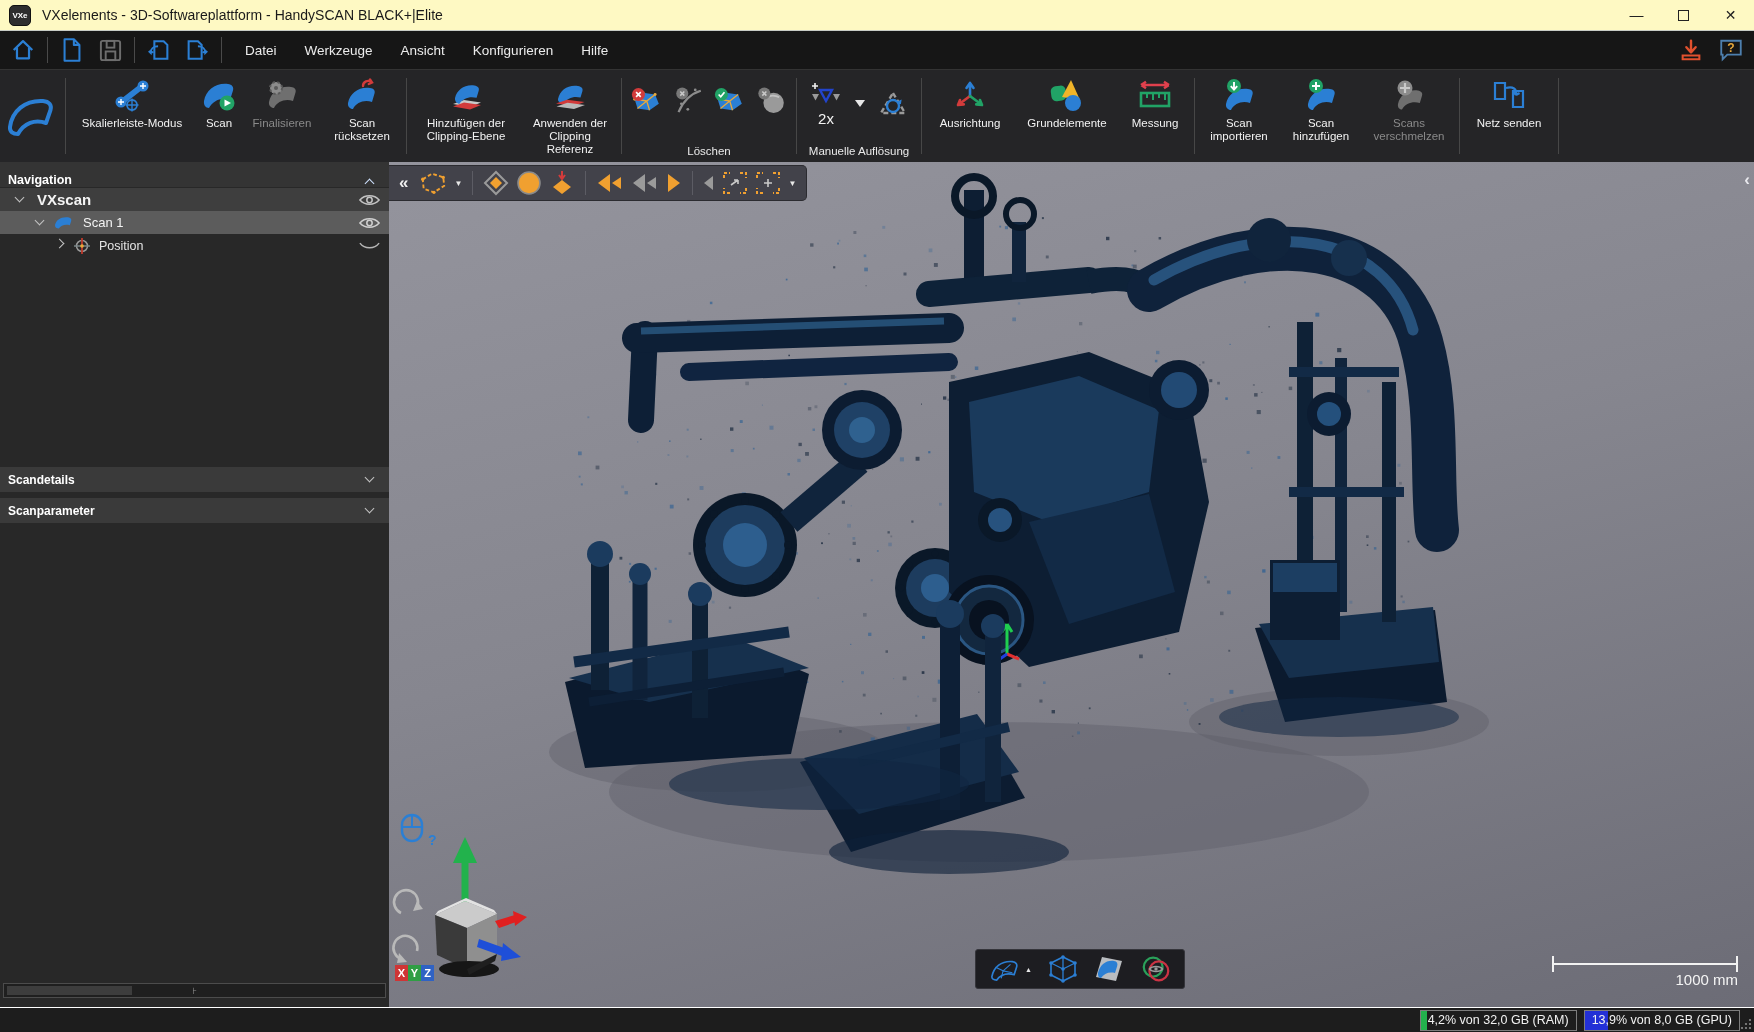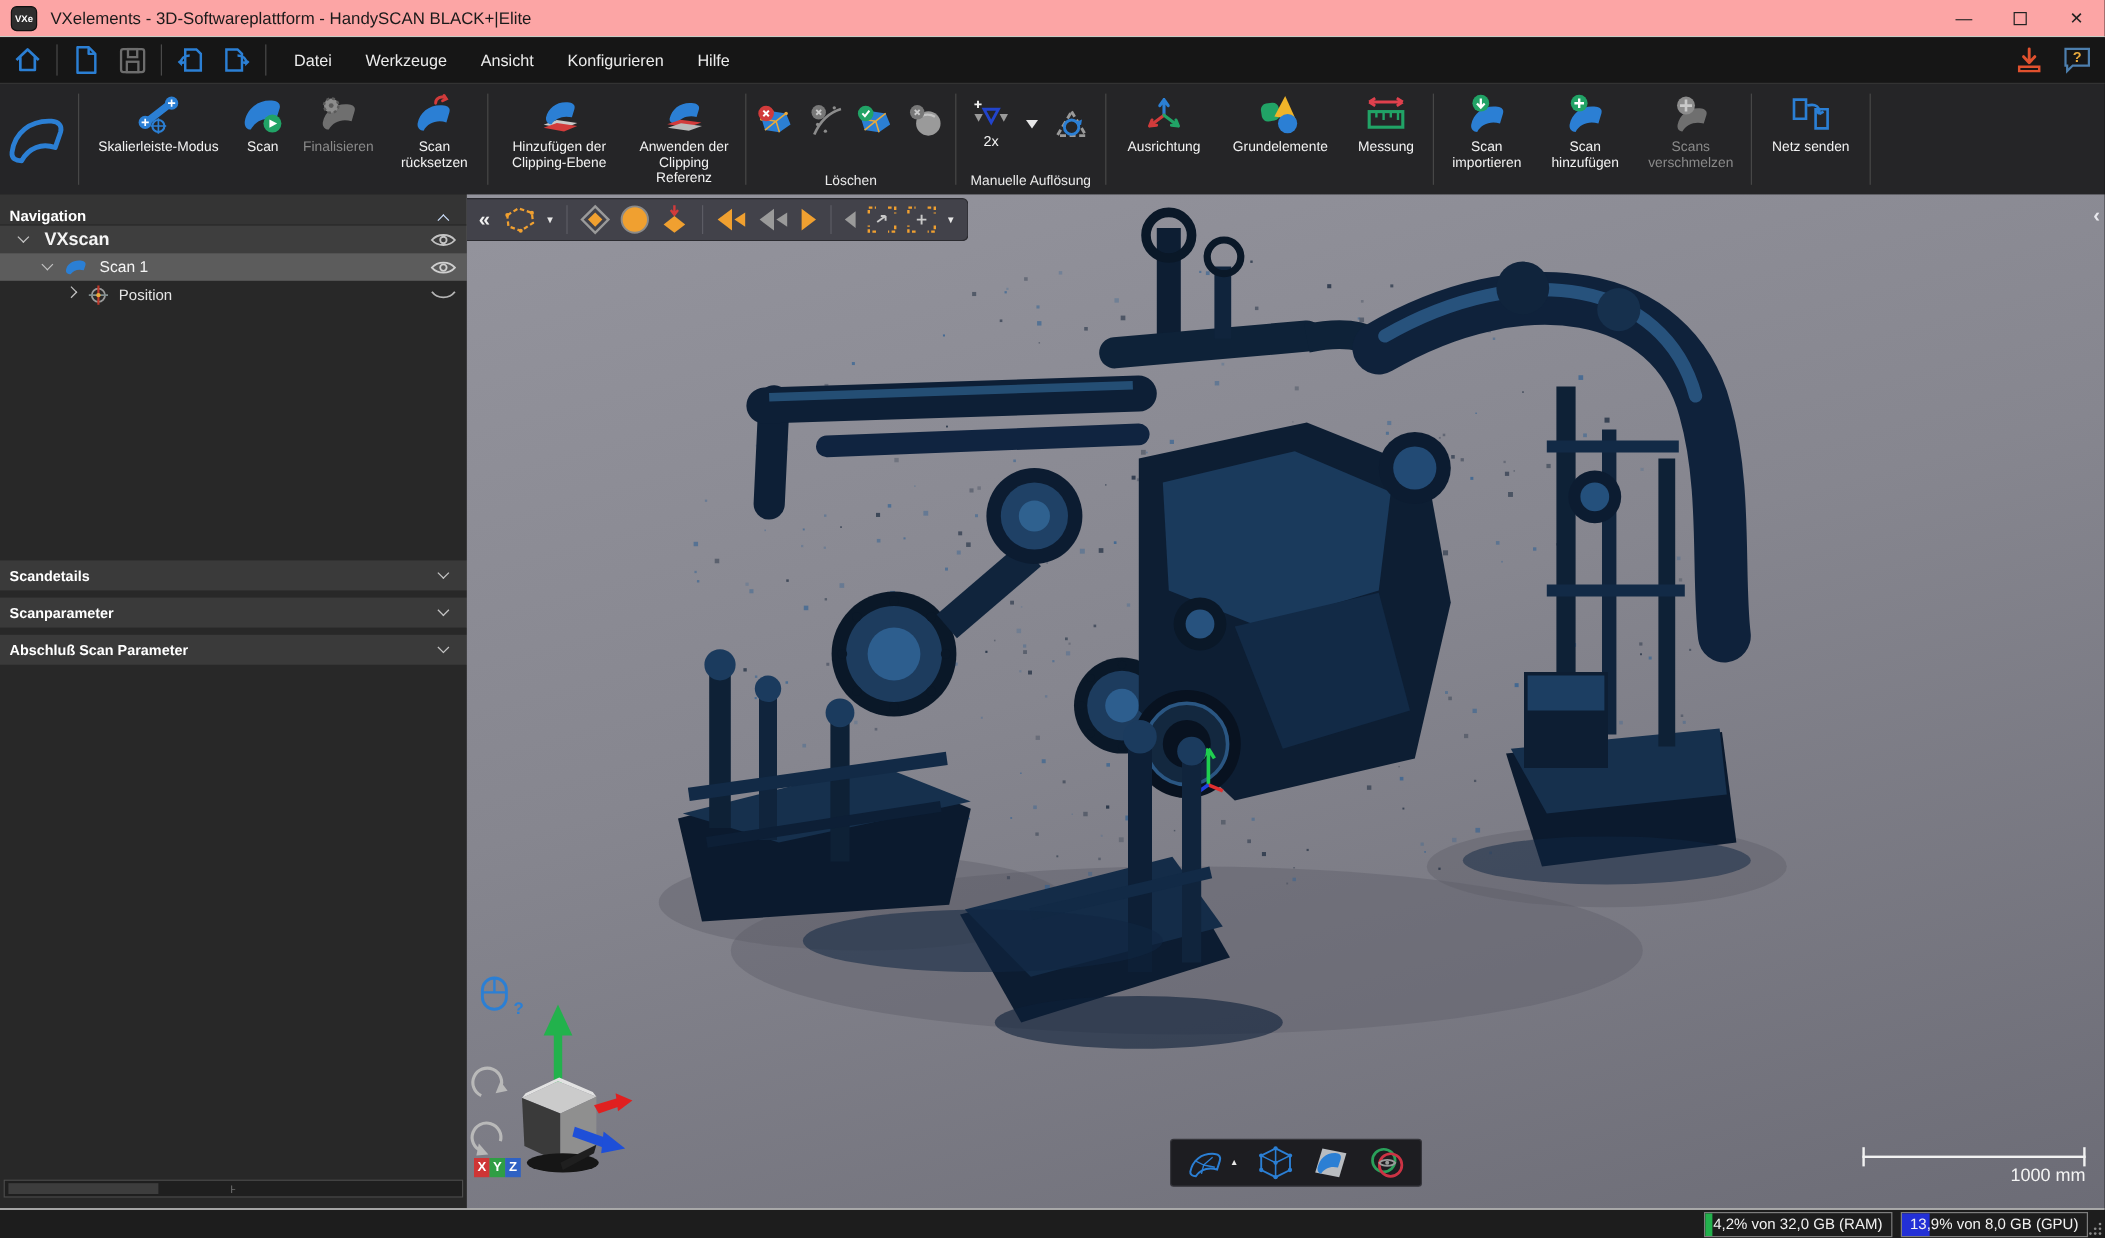--- a/index.html
+++ b/index.html
@@ -1,21 +1,21 @@
 <!DOCTYPE html>
 <html><head>
 <meta charset="utf-8">
 <style>
   * { box-sizing:border-box; margin:0; padding:0; }
   html,body { width:1754px; height:1032px; overflow:hidden; background:#141414;
     font-family:"Liberation Sans", sans-serif; }
   #app { width:1754px; height:1032px; display:flex; flex-direction:column; }
 
   
-  .titlebar { height:31px; background:#fca5a5; border-bottom:1px solid #c7ccc5;
+  .titlebar { height:31px; background:#fef9c3; border-bottom:1px solid #c7ccc5;
     display:flex; align-items:center; flex:0 0 auto; }
   .app-badge { margin-left:9px; width:22px; height:21px; background:#2e2e2e; color:#fff;
     border-radius:5px; border:1px solid #111; font-size:8px; font-weight:bold;
     display:flex; align-items:center; justify-content:center; }
   .title-text { margin-left:11px; font-size:14px; color:#1a1a1a; }
   .win-controls { margin-left:auto; display:flex; height:100%; }
   .win-btn { width:47px; height:100%; display:flex; align-items:center; justify-content:center;
     color:#222; font-size:14px; }
   .max-glyph { width:11px; height:11px; border:1.4px solid #222; }
 
@@ -32,21 +32,21 @@
     display:flex; align-items:stretch; flex:0 0 auto; position:relative; }
   .rib-sep { width:1px; background:#474747; margin:8px 3px; }
   .rb { display:flex; flex-direction:column; align-items:center; padding:7px 7px 2px; }
   .rb .ic { height:37px; display:flex; align-items:center; justify-content:center; }
   .rb .lbl { font-size:11.5px; color:#f2f2f2; text-align:center; line-height:13px; margin-top:3px; }
   .rb.disabled .lbl { color:#8a8a8a; }
   .rib-group { display:flex; flex-direction:column; padding:7px 6px 2px; }
   .rib-group .row { display:flex; align-items:center; gap:6px; }
   .grp-label { text-align:center; font-size:11.5px; color:#eaeaea; margin-top:auto; padding-bottom:3px; }
   .vx-logo { display:flex; align-items:center; justify-content:center; width:62px; }
-  .res2x { font-size:12px; color:#f2f2f2; text-align:center; margin-top:2px; }
+  .res2x { font-size:15px; color:#f2f2f2; text-align:center; margin-top:2px; }
 
   
   .main { flex:1 1 auto; display:flex; min-height:0; }
 
   
   .sidebar { width:389px; background:#282828; position:relative; flex:0 0 auto; }
   .panel-header { height:25px; background:#343434; display:flex; align-items:flex-end;
     padding:0 8px; margin-bottom:1px; }
   .panel-header .t { color:#fff; font-weight:bold; font-size:12.5px; }
   .tree-row { height:23px; display:flex; align-items:center; }
@@ -455,26 +455,20 @@
 
       <div class="sections">
         <div class="sec-header">
           <span class="t">Scandetails</span>
           <span class="eye-slot">
               <span class="chev"></span>
             </span>
         </div>
         <div class="sec-header">
           <span class="t">Scanparameter</span>
-          <span class="eye-slot">
-              <span class="chev"></span>
-            </span>
-        </div>
-        <div class="sec-header">
-          <span class="t">Abschluß Scan Parameter</span>
           <span class="eye-slot">
               <span class="chev"></span>
             </span>
         </div>
       </div>
 
       <div class="sb-scroll">
         <div class="sb-thumb"></div>
         <div class="sb-grip">⊦</div>
       </div>

